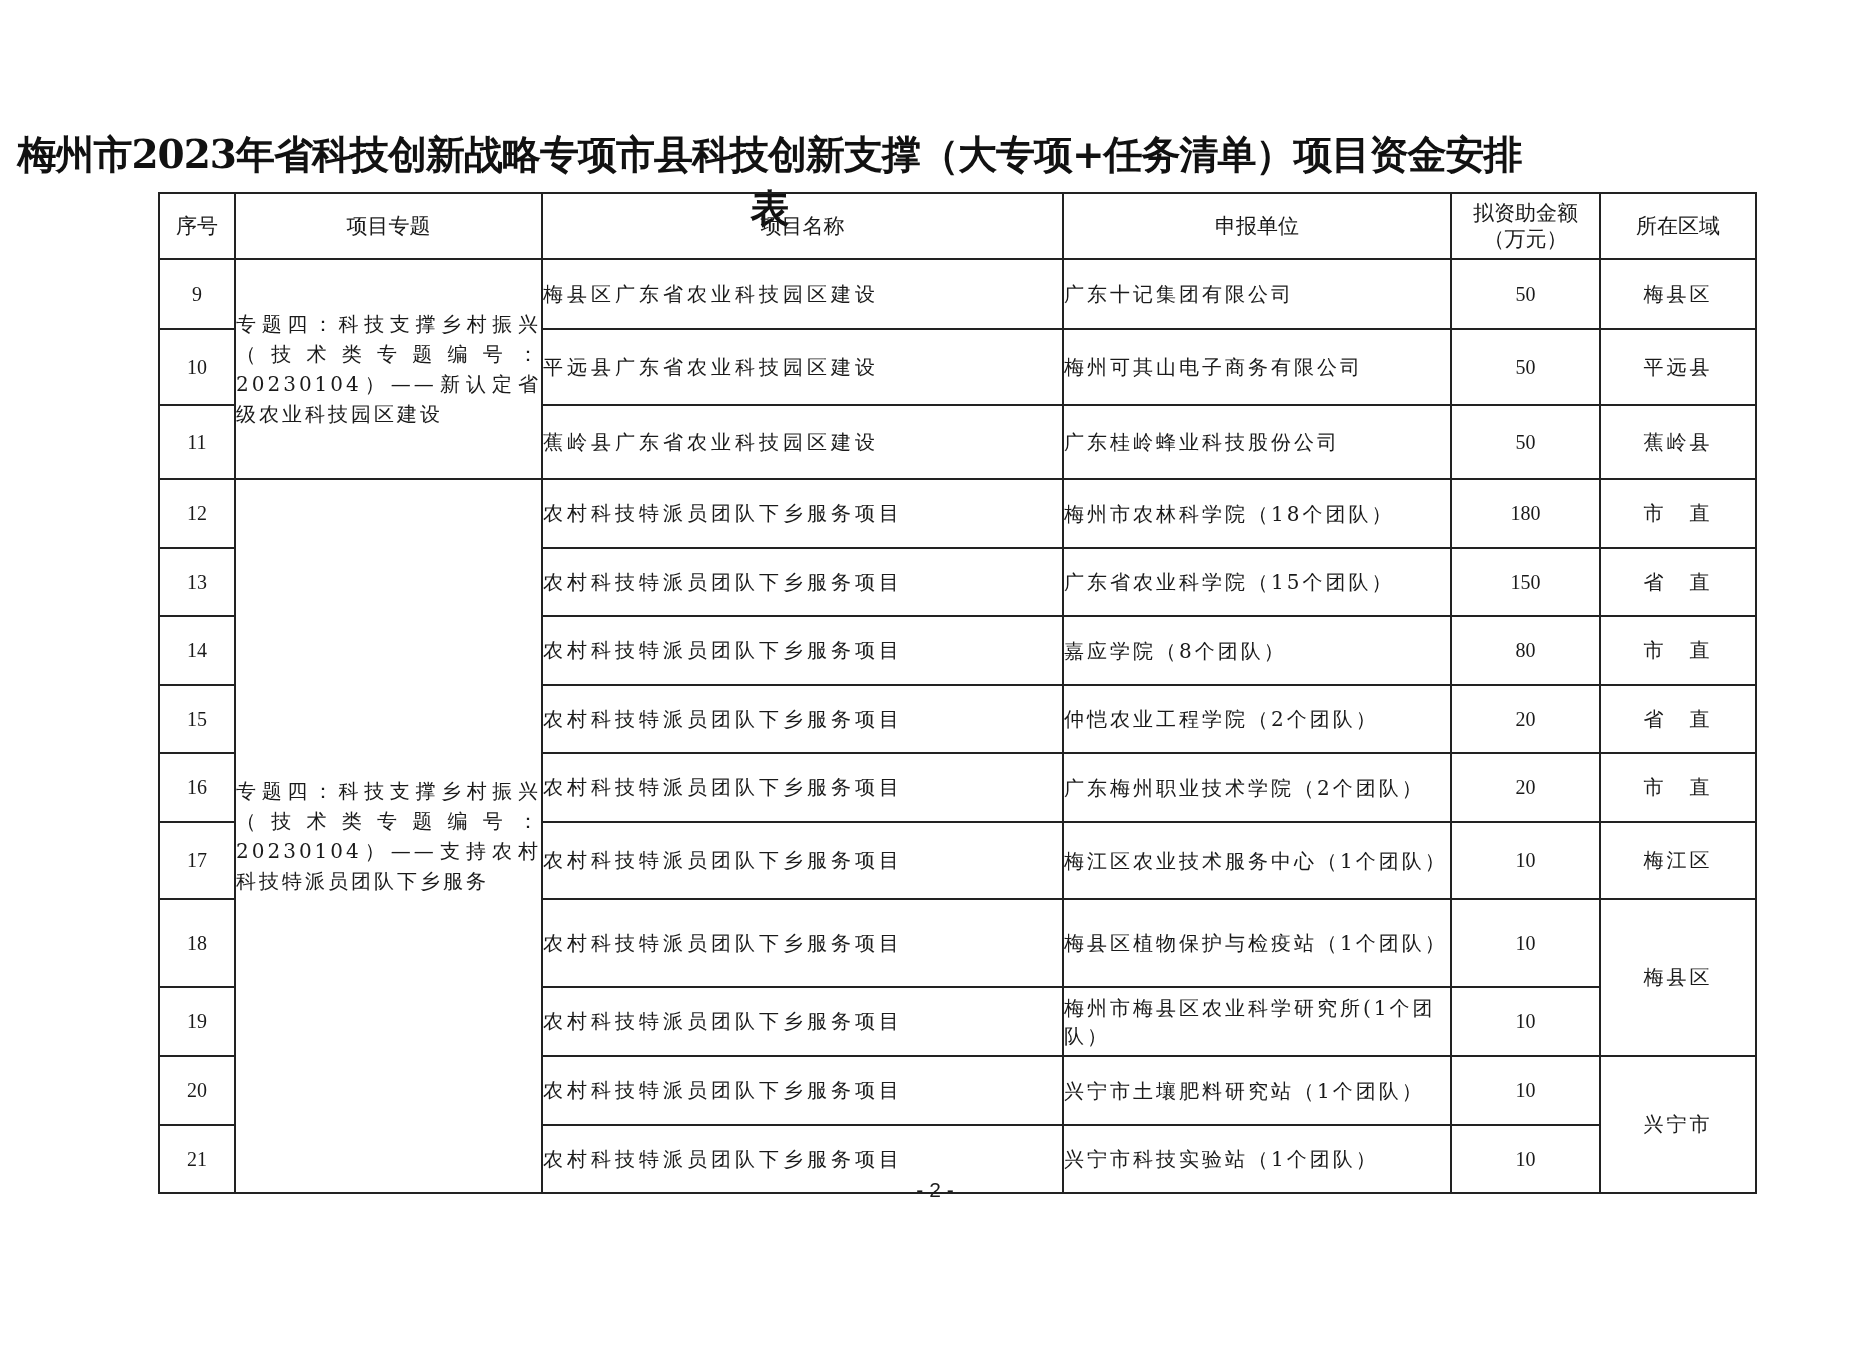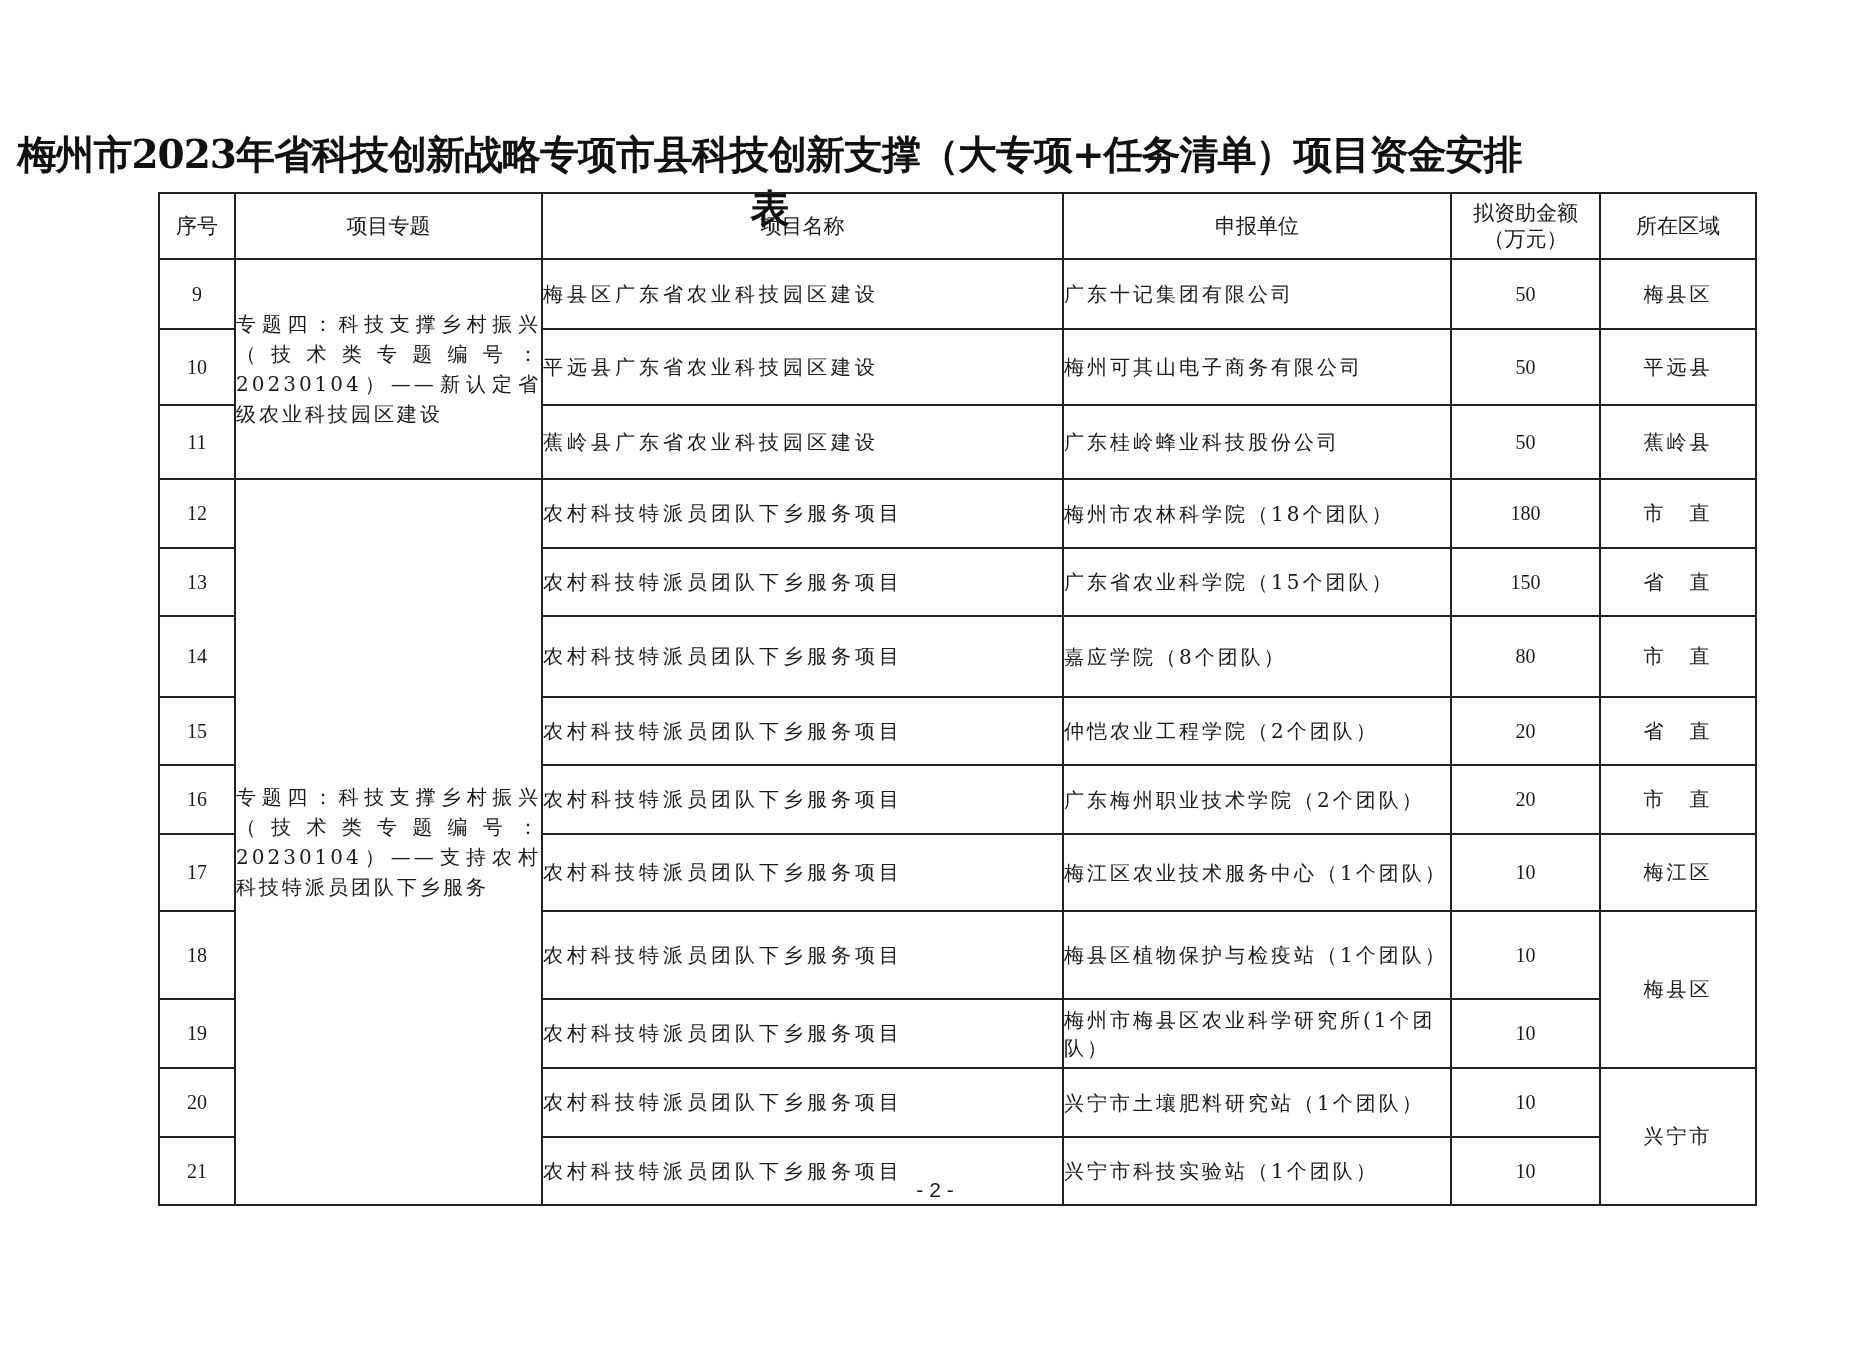--- a/index.html
+++ b/index.html
@@ -78,21 +78,21 @@
       <td class="c">180</td>
       <td class="region">市　直</td>
     </tr>
     <tr style="height:68px">
       <td class="c">13</td>
       <td class="l">农村科技特派员团队下乡服务项目</td>
       <td class="unit">广东省农业科学院（15个团队）</td>
       <td class="c">150</td>
       <td class="region">省　直</td>
     </tr>
-    <tr style="height:81px">
+    <tr style="height:69px">
       <td class="c">14</td>
       <td class="l">农村科技特派员团队下乡服务项目</td>
       <td class="unit">嘉应学院（8个团队）</td>
       <td class="c">80</td>
       <td class="region">市　直</td>
     </tr>
     <tr style="height:68px">
       <td class="c">15</td>
       <td class="l">农村科技特派员团队下乡服务项目</td>
       <td class="unit">仲恺农业工程学院（2个团队）</td>

